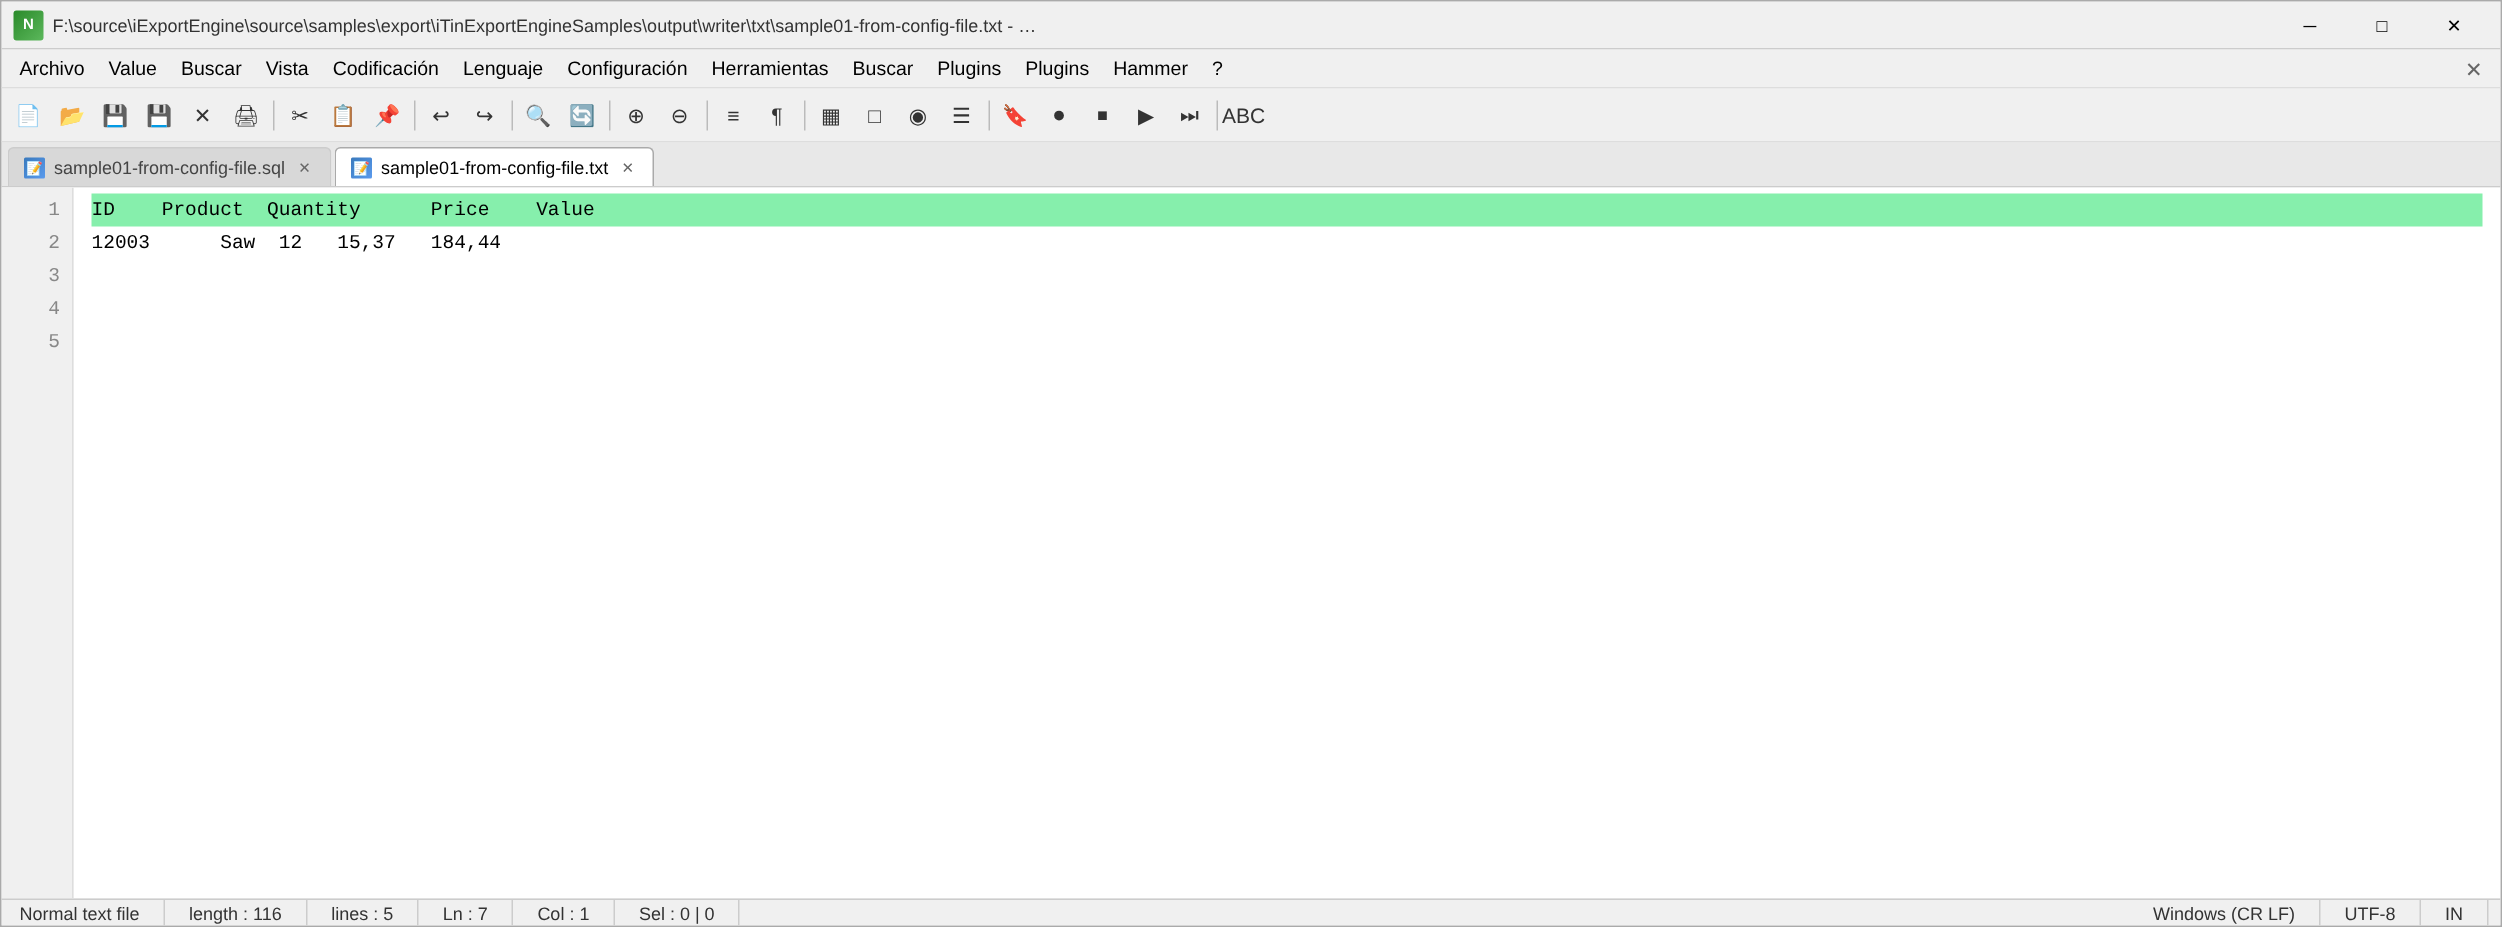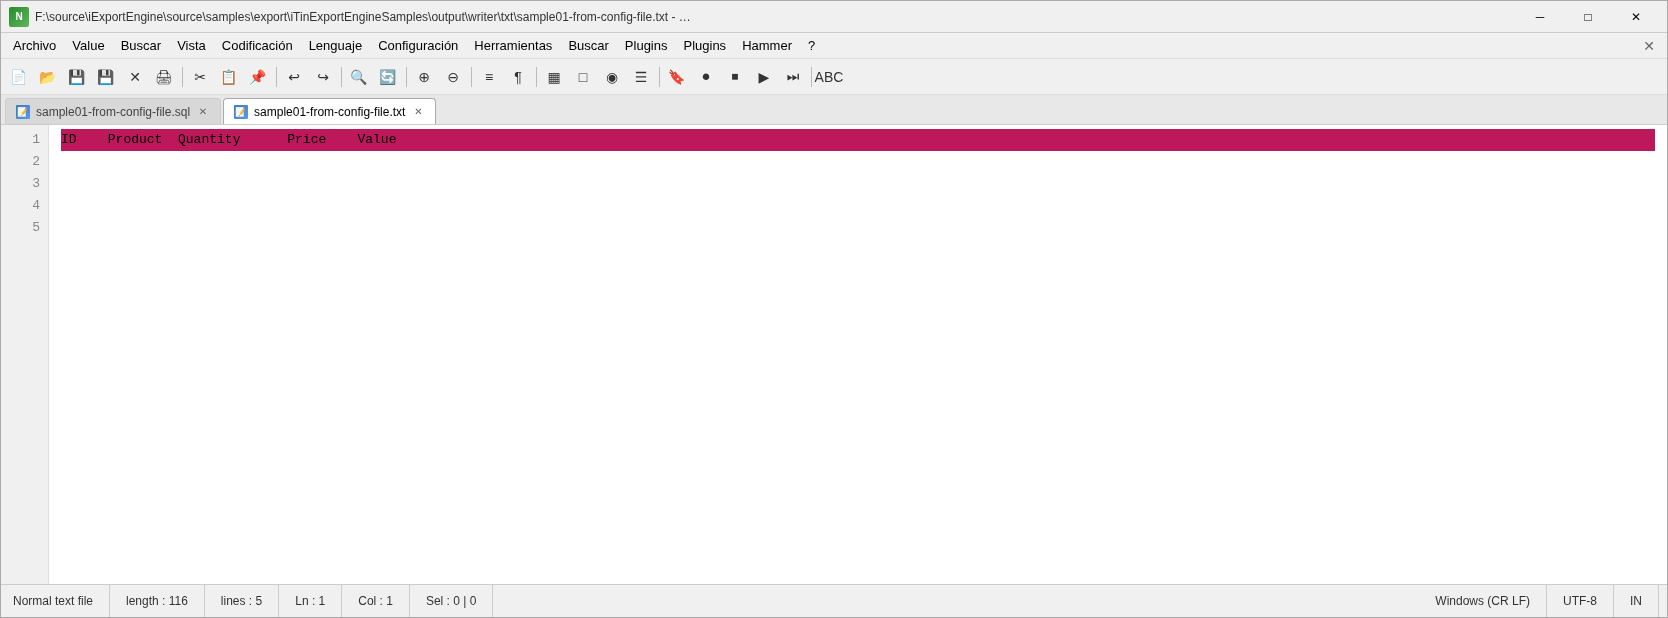--- a/index.html
+++ b/index.html
@@ -200,27 +200,27 @@
       font-size: 13px;
       line-height: 22px;
       color: #000;
       overflow: auto;
     }
     .code-line {
       white-space: pre;
       min-height: 22px;
     }
     .code-line.highlighted {
-      background: #be185d;
+      background: #86efac;
     }
 
     
     #status-bar {
       background: #f0f0f0;
-      height: 33px;
+      height: 18px;
       display: flex;
       align-items: center;
       border-top: 1px solid #ccc;
       padding: 0 8px;
       font-size: 12px;
       color: #333;
       gap: 0;
     }
     .status-segment {
       padding: 0 16px;
@@ -319,28 +319,29 @@
 <div id="editor">
   <div id="line-numbers">
   <div>1</div>
       <div>2</div>
       <div>3</div>
       <div>4</div>
       <div>5</div>
     </div>
   <div id="code-area">
   <div class="code-line highlighted">ID    Product  Quantity      Price    Value</div>
+      <div class="code-line">12003      Saw  12   15,37   184,44</div>
       <div class="code-line"></div>
     </div>
 </div>
 
 <div id="status-bar">
   <div class="status-segment">Normal text file</div>
   <div class="status-segment">length : 116</div>
   <div class="status-segment">lines : 5</div>
-  <div class="status-segment">Ln : 1</div>
+  <div class="status-segment">Ln : 7</div>
   <div class="status-segment">Col : 1</div>
   <div class="status-segment">Sel : 0 | 0</div>
   <div class="status-spacer"></div>
   <div class="status-segment">Windows (CR LF)</div>
   <div class="status-segment">UTF-8</div>
   <div class="status-segment">IN</div>
 </div>
 
 </body></html>

